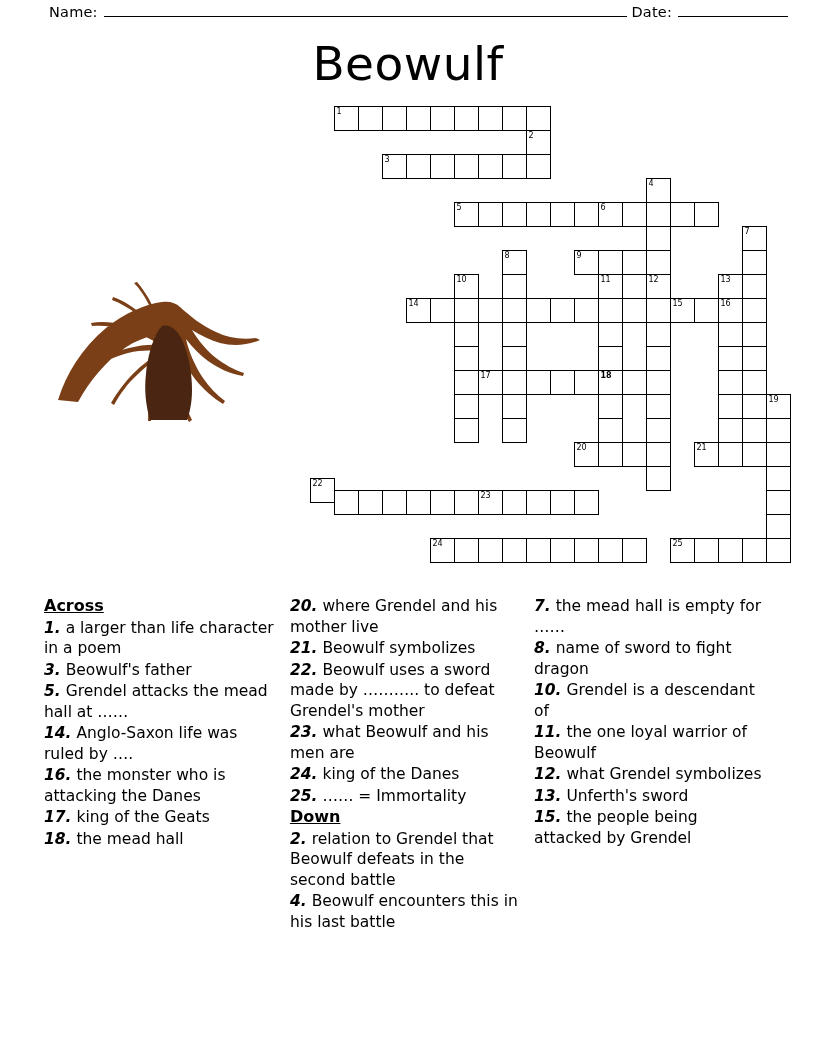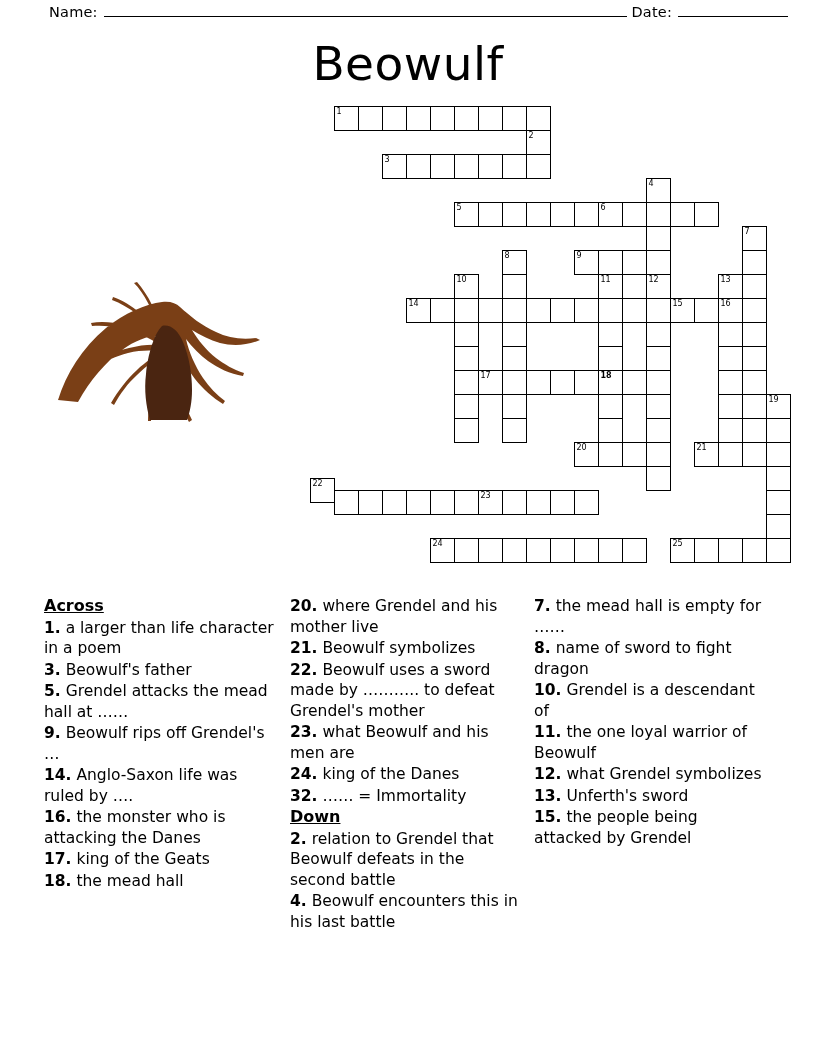--- a/index.html
+++ b/index.html
@@ -110,20 +110,21 @@
     font-weight: bold;
     text-decoration: underline;
     font-size: 16px;
     margin: 0 0 1px 0;
   }
   .clue {
     margin: 0 0 1px 0;
   }
   .clue b {
     font-weight: bold;
+    font-style: italic;
   }
   .spacer-head {
     margin-top: 1px;
   }
 </style>
 </head>
 <body>
 
 <div class="page">
 
@@ -349,34 +350,33 @@
              C142 120 140 130 137 138 L100 138
              C96 124 94 108 96 92 C98 72 104 52 112 44 Z" fill="#4a2511"></path>
   </svg>
 
   <div class="clues">
     <div class="clue-col col1">
       <div class="section-head">Across</div>
       <div class="clue"><b>1.</b> <span>a larger than life character in a poem</span></div>
       <div class="clue"><b>3.</b> <span>Beowulf's father</span></div>
       <div class="clue"><b>5.</b> <span>Grendel attacks the mead hall at ……</span></div>
-      <div class="clue"><b>9.</b> <span>Beowulf rips off Grendel's …</span></div>
       <div class="clue"><b>14.</b> <span>Anglo-Saxon life was ruled by ….</span></div>
       <div class="clue"><b>16.</b> <span>the monster who is attacking the Danes</span></div>
       <div class="clue"><b>17.</b> <span>king of the Geats</span></div>
       <div class="clue"><b>18.</b> <span>the mead hall</span></div>
     </div>
 
     <div class="clue-col col2">
       <div class="clue"><b>20.</b> <span>where Grendel and his mother live</span></div>
       <div class="clue"><b>21.</b> <span>Beowulf symbolizes</span></div>
       <div class="clue"><b>22.</b> <span>Beowulf uses a sword made by ……….. to defeat Grendel's mother</span></div>
       <div class="clue"><b>23.</b> <span>what Beowulf and his men are</span></div>
       <div class="clue"><b>24.</b> <span>king of the Danes</span></div>
-      <div class="clue"><b>32.</b> <span>…… = Immortality</span></div>
+      <div class="clue"><b>25.</b> <span>…… = Immortality</span></div>
       <div class="section-head spacer-head">Down</div>
       <div class="clue"><b>2.</b> <span>relation to Grendel that Beowulf defeats in the second battle</span></div>
       <div class="clue"><b>4.</b> <span>Beowulf encounters this in his last battle</span></div>
     </div>
 
     <div class="clue-col col3">
       <div class="clue"><b>7.</b> <span>the mead hall is empty for ……</span></div>
       <div class="clue"><b>8.</b> <span>name of sword to fight dragon</span></div>
       <div class="clue"><b>10.</b> <span>Grendel is a descendant of</span></div>
       <div class="clue"><b>11.</b> <span>the one loyal warrior of Beowulf</span></div>

